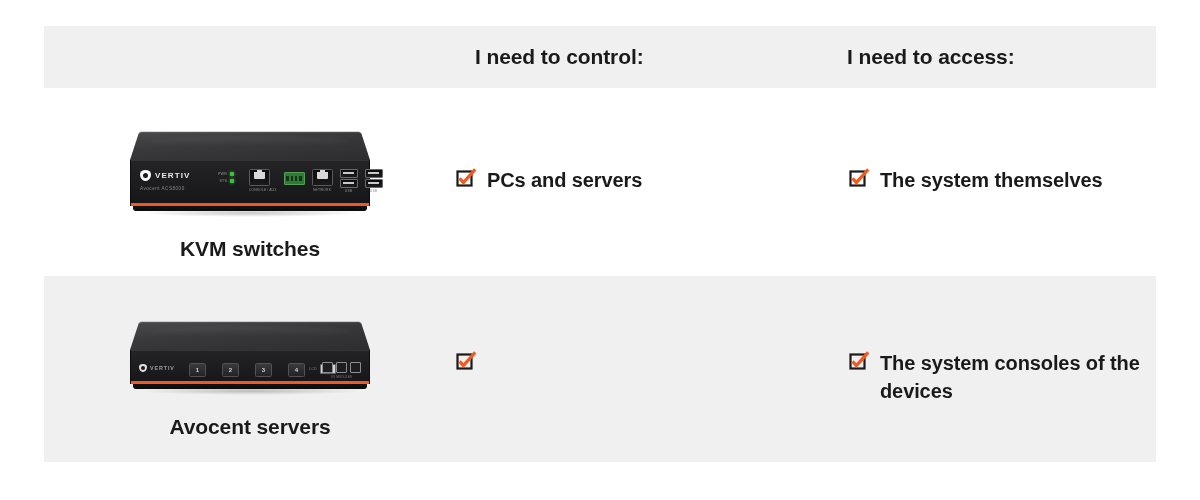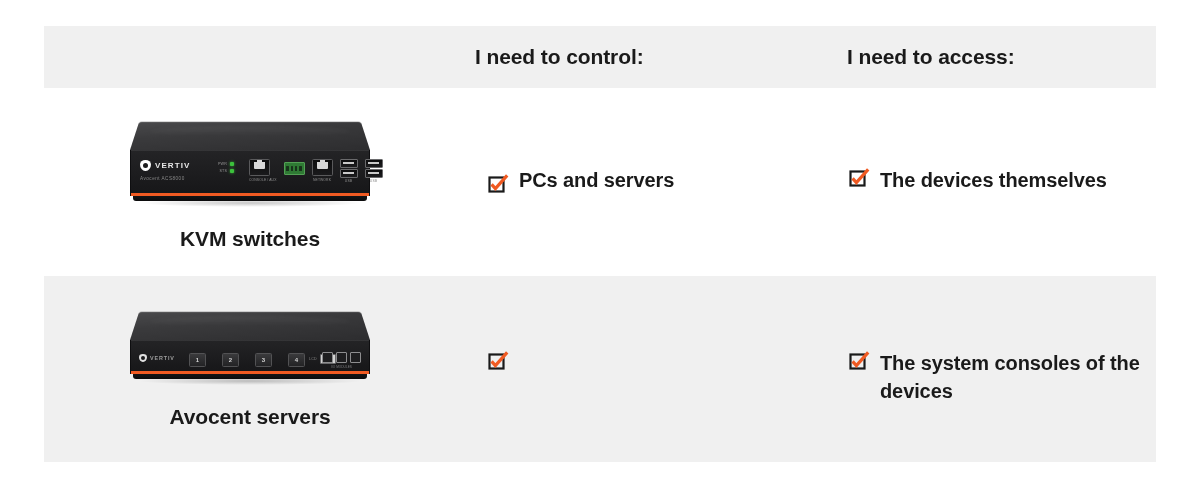--- a/index.html
+++ b/index.html
@@ -69,21 +69,21 @@
     font-size: 21px;
     font-weight: 700;
     color: #1a1a1a;
     letter-spacing: -0.1px;
     margin-top: 26px;
   }
 
   
   .device {
     position: relative;
-    margin: 6px auto;
+    margin: 16px auto;
     width: 240px;
   }
 
   .device-top {
     position: relative;
     height: 34px;
     background: linear-gradient(175deg, #4a4a4c 0%, #3a3a3c 40%, #2d2d2f 100%);
     border-radius: 3px 3px 0 0;
     transform: perspective(180px) rotateX(26deg);
     transform-origin: bottom center;
@@ -353,21 +353,21 @@
     white-space: nowrap;
   }
 
   
   .check-item {
     position: absolute;
     display: flex;
     align-items: flex-start;
     gap: 11px;
   }
-  .check-col-control { left: 488px; align-items: flex-end; }
+  .check-col-control { left: 456px; }
   .check-col-access  { left: 849px; }
   .check-row-1 { top: 166px; }
   .check-row-2 { top: 349px; }
 
   .checkbox-icon {
     flex: 0 0 auto;
     width: 20px;
     height: 20px;
     position: relative;
     margin-top: 2px;
@@ -467,21 +467,21 @@
     <span class="check-label">PCs and servers</span>
   </div>
 
   <div class="check-item check-col-access check-row-1">
     <span class="checkbox-icon">
       <svg width="20" height="20" viewBox="0 0 20 20">
         <rect x="1.5" y="3.5" width="14" height="14" fill="#ffffff" stroke="#1a1a1a" stroke-width="2.2"></rect>
         <path d="M3.6 10.4 L7.4 14.6 L19.2 1.4" fill="none" stroke="#f05a22" stroke-width="3.2" stroke-linecap="butt" stroke-linejoin="miter"></path>
       </svg>
     </span>
-    <span class="check-label">The devices themselves</span>
+    <span class="check-label">The system themselves</span>
   </div>
 
   <div class="band band-row2"></div>
 
   <div class="product-cell product-cell-console">
     <div class="device">
       <div class="device-top"></div>
       <div class="device-face" style="height:34px">
 
         <div class="cs-brand">

